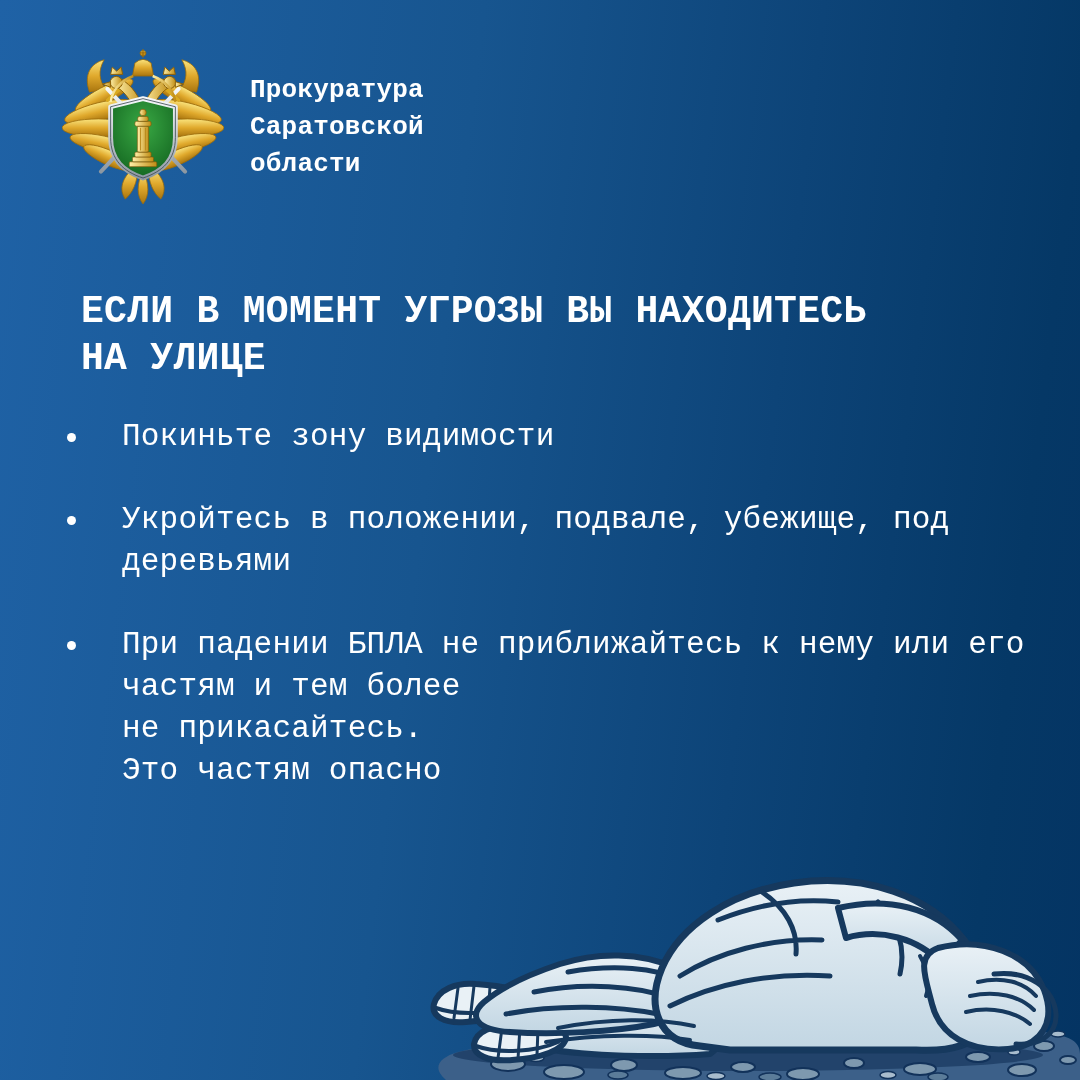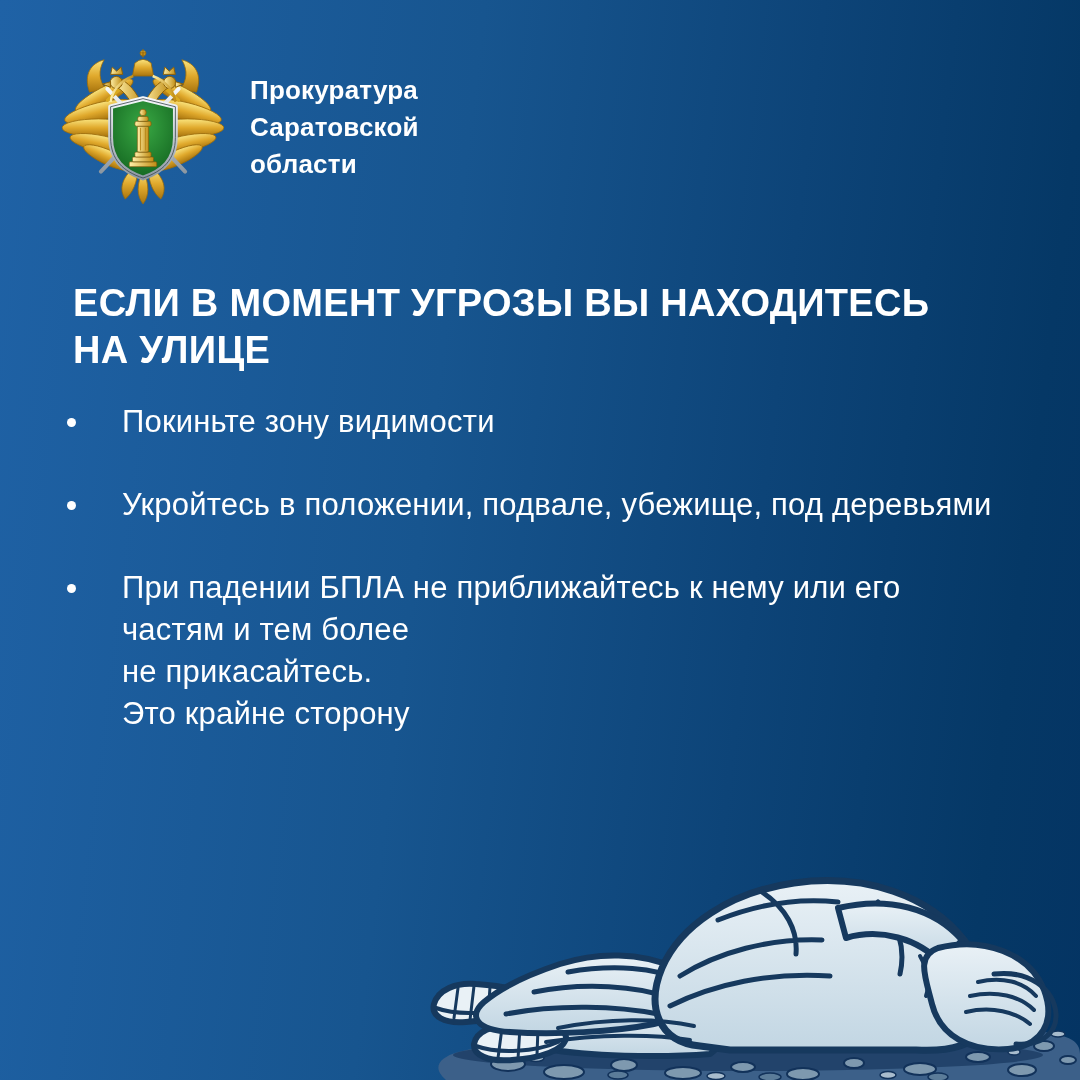--- a/index.html
+++ b/index.html
@@ -1,29 +1,29 @@
 <!DOCTYPE html>
 <html><head>
 <meta charset="utf-8">
 <style>
   html,body { margin:0; padding:0; background:#000; }
   .poster {
     position:relative; width:1080px; height:1080px; overflow:hidden;
     background: linear-gradient(97deg, #1f62a6 0%, #17558f 40%, #0d4478 68%, #053866 90%, #043463 100%);
-    font-family:Liberation Sans, sans-serif; color:#ffffff;
+    font-family:Liberation Mono, monospace; color:#ffffff;
   }
   .brand { position:absolute; left:62px; top:42px; display:flex; align-items:center; gap:26px; }
   .emblem svg { width:162px; height:170px; display:block; }
   .org-name { font-size:26px; font-weight:700; line-height:37px; white-space:pre-line; letter-spacing:.2px; }
   .title {
-    position:absolute; left:65px; top:272px; margin:8px; width:960px;
+    position:absolute; left:65px; top:272px; margin:16px; width:960px;
     font-size:38px; font-weight:700; line-height:47px; letter-spacing:.3px;
     white-space:pre-line; text-transform:none;
   }
-  .bullets { position:absolute; left:65px; top:401px; margin:0; padding:0; list-style:none; width:1000px; }
+  .bullets { position:absolute; left:65px; top:416px; margin:0; padding:0; list-style:none; width:1000px; }
   .bullets li { display:flex; margin-bottom:41px; }
   .bullets .dot { flex:0 0 57px; position:relative; }
   .bullets .dot::before {
     content:""; position:absolute; left:2px; top:17px;
     width:9px; height:9px; border-radius:50%; background:#ffffff;
   }
   .bullets .text { font-size:31px; line-height:42px; letter-spacing:.2px; white-space:pre-line; }
   .illustration { position:absolute; left:418px; top:856px; width:662px; height:224px; }
   .illustration svg { width:100%; height:100%; display:block; }
 </style>
@@ -140,21 +140,21 @@
     </li>
     <li>
       <span class="dot"></span>
       <span class="text">Укройтесь в положении, подвале, убежище, под деревьями</span>
     </li>
     <li>
       <span class="dot"></span>
       <span class="text">При падении БПЛА не приближайтесь к нему или его
 частям и тем более
 не прикасайтесь.
-Это крайне сторону</span>
+Это частям опасно</span>
     </li>
   </ul>
 
   <div class="illustration">
     <svg viewBox="0 0 662 224" xmlns="http://www.w3.org/2000/svg">
       <defs>
         <linearGradient id="cloth" x1="0" y1="0" x2="0" y2="1">
           <stop offset="0" stop-color="#e9f1f6"></stop>
             <stop offset="1" stop-color="#c2d6e3"></stop>
         </linearGradient>

